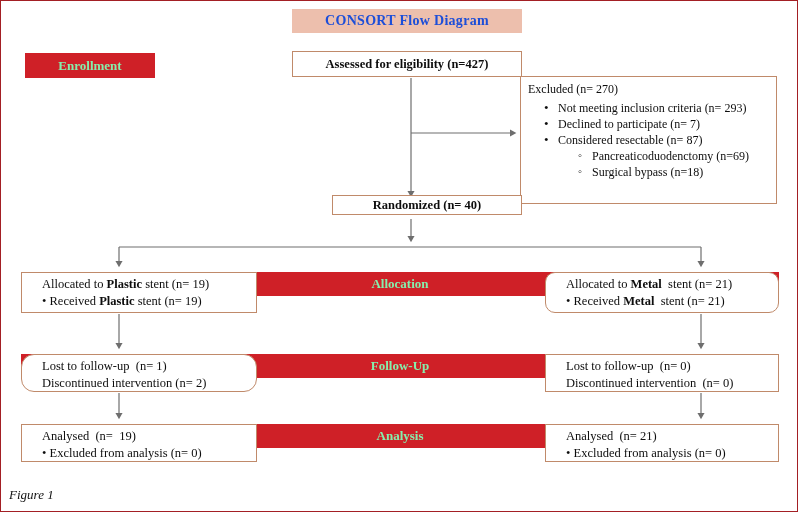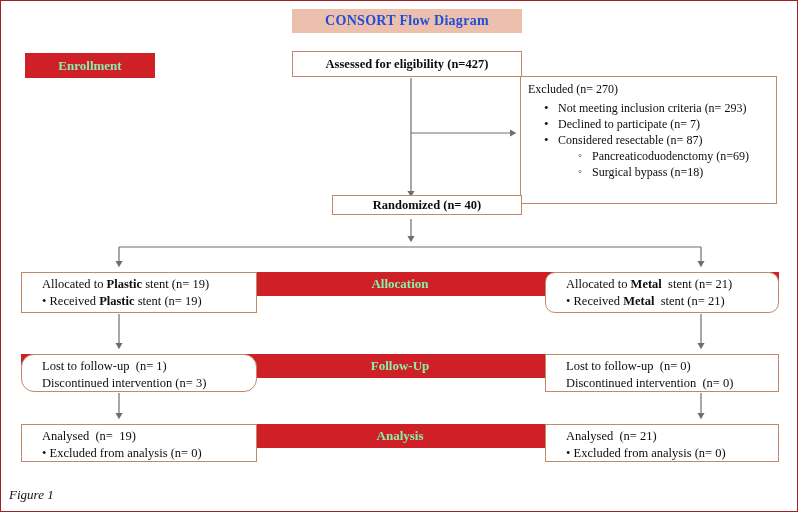--- a/index.html
+++ b/index.html
@@ -274,21 +274,21 @@
     <div class="ln"><span>• Received </span><b class="em">Plastic</b><span> stent (n= 19)</span></div>
   </div>
 
   <div class="node" id="node-alloc-right">
     <div class="ln"><span>Allocated to </span><b class="em">Metal</b><span>  stent (n= 21)</span></div>
     <div class="ln"><span>• Received </span><b class="em">Metal</b><span>  stent (n= 21)</span></div>
   </div>
 
   <div class="node" id="node-follow-left">
     <div class="ln">Lost to follow-up  (n= 1)</div>
-    <div class="ln">Discontinued intervention (n= 3)</div>
+    <div class="ln">Discontinued intervention (n= 2)</div>
   </div>
 
   <div class="node" id="node-follow-right">
     <div class="ln">Lost to follow-up  (n= 0)</div>
     <div class="ln">Discontinued intervention  (n= 0)</div>
   </div>
 
   <div class="node" id="node-analysis-left">
     <div class="ln">Analysed  (n=  19)</div>
     <div class="ln">• Excluded from analysis (n= 0)</div>

